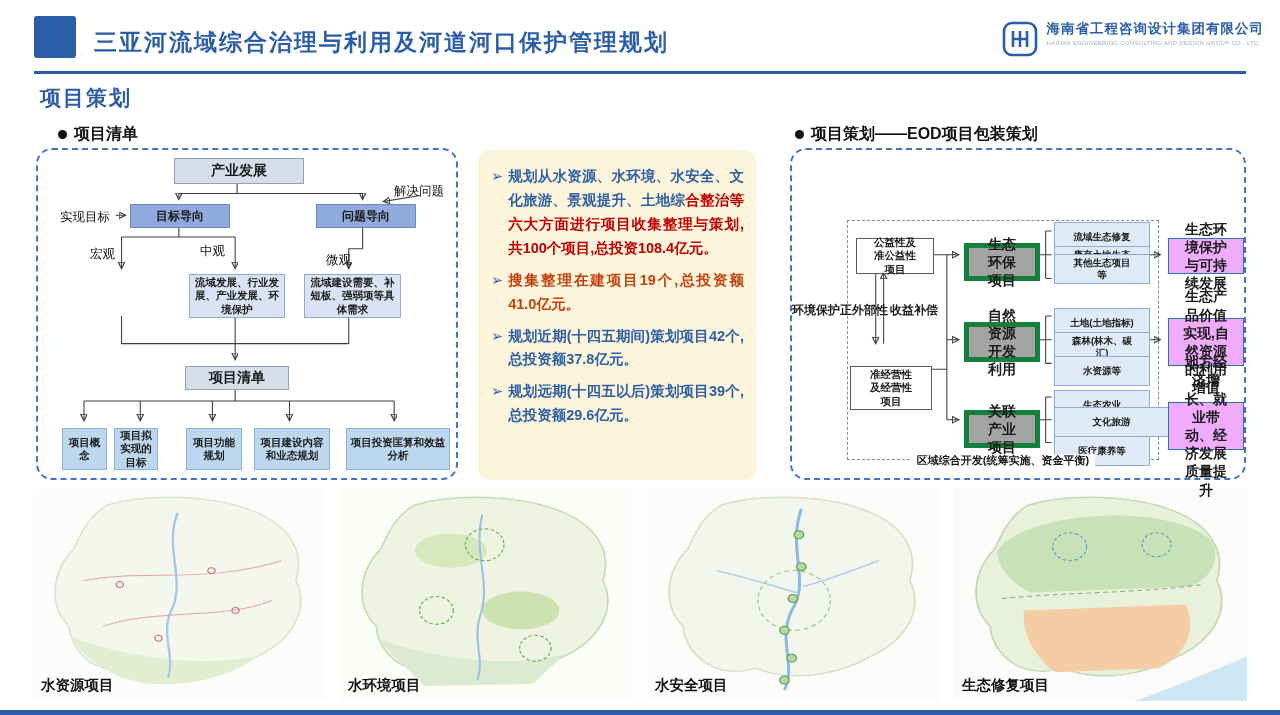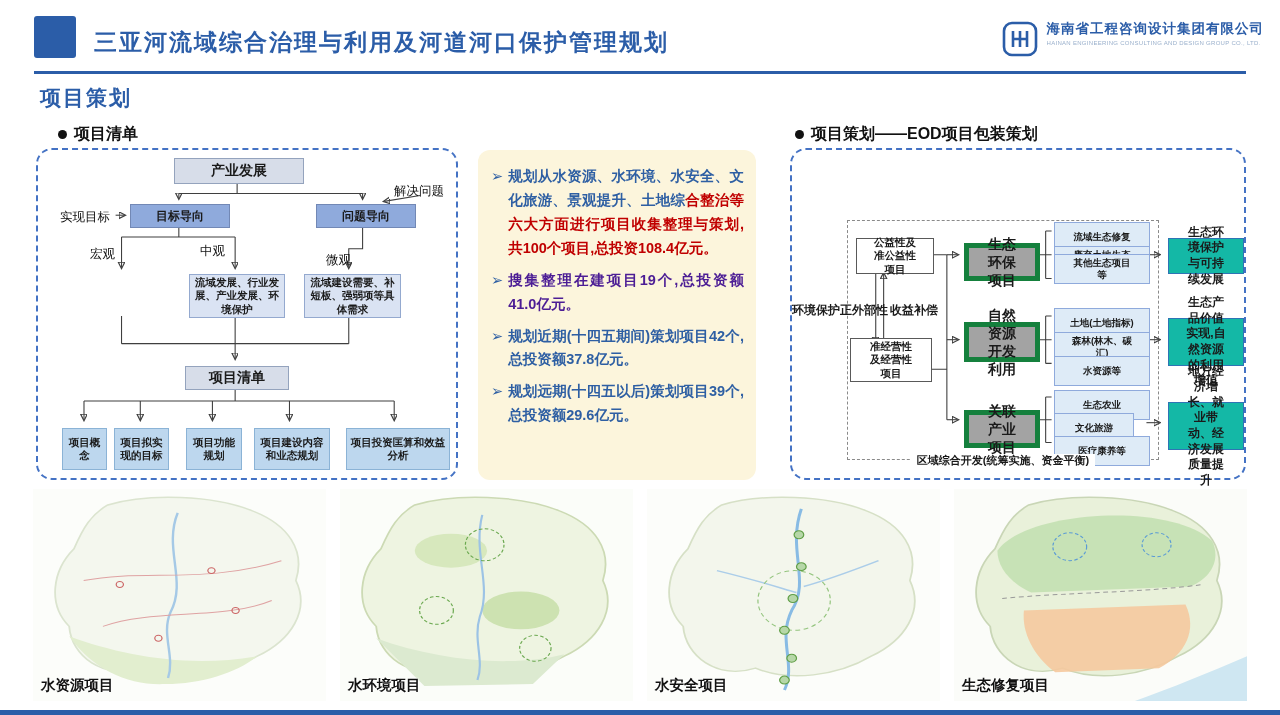--- a/index.html
+++ b/index.html
@@ -42,21 +42,21 @@
 
   
   .eod-intro{position:absolute;left:15px;top:9px;width:426px;font-size:14.5px;font-weight:bold;color:#000;
              line-height:1.55;text-indent:2em;text-align:justify;z-index:2}
   .eod-inner{position:absolute;left:55px;top:70px;width:312px;height:240px;border:1px dashed #8a8a8a;z-index:0}
   .eod-src,.eod-group,.eod-chip,.eod-out{position:absolute;display:flex;align-items:center;justify-content:center;
      text-align:center;font-weight:bold;line-height:1.3;z-index:2;padding:14px}
   .eod-src{background:#fff;border:1px solid #595959;font-size:10.5px}
   .eod-group{background:#a3a3a3;border:5px solid #15803d;font-size:14px}
   .eod-chip{background:#deebf7;border:1px solid #8faadc;font-size:9.5px}
-  .eod-out{background:#14b8a6;border:1.5px solid #2e74b5;font-size:12px}
+  .eod-out{background:#f0abfc;border:1.5px solid #2e74b5;font-size:14px}
   .eod-xlabel{position:absolute;font-size:12px;font-weight:bold;z-index:2;white-space:nowrap}
   .eod-footer{position:absolute;left:55px;top:303px;width:312px;text-align:center;font-size:11px;font-weight:bold;z-index:3}
   .eod-footer span{background:#fff;padding:0 6px}
 
   
   .maps{left:33px;top:489px;width:1214px;height:212px;display:flex;gap:14px}
   .map-card{flex:1;position:relative;background:#fbfcfa;overflow:hidden}
   .map-card svg{position:absolute;left:0;top:0;width:100%;height:100%}
   .map-label{position:absolute;left:8px;bottom:6px;font-size:14.5px;font-weight:bold;color:#111;z-index:2;
              text-shadow:0 0 3px #fff,0 0 3px #fff}
@@ -121,34 +121,34 @@
     <div class="fc-box fc-dir" style="left:278px;top:54px;width:100px;height:24px">问题导向</div>
     <div class="fc-label" style="left:22px;top:59px">实现目标</div>
     <div class="fc-label" style="left:356px;top:33px">解决问题</div>
     <div class="fc-label" style="left:52px;top:96px">宏观</div>
     <div class="fc-label" style="left:162px;top:93px">中观</div>
     <div class="fc-label" style="left:288px;top:102px">微观</div>
     <div class="fc-box fc-mid" style="left:151px;top:124px;width:96px;height:44px">流域发展、行业发展、产业发展、环境保护</div>
     <div class="fc-box fc-mid" style="left:266px;top:124px;width:97px;height:44px">流域建设需要、补短板、强弱项等具体需求</div>
     <div class="fc-box fc-top" style="left:147px;top:216px;width:104px;height:24px">项目清单</div>
     <div class="fc-box fc-bot" style="left:24px;top:278px;width:45px;height:42px">项目概念</div>
-    <div class="fc-box fc-bot" style="left:76px;top:278px;width:55px;height:42px">项目拟实现的目标</div>
+    <div class="fc-box fc-bot" style="left:76px;top:278px;width:44px;height:42px">项目拟实现的目标</div>
     <div class="fc-box fc-bot" style="left:148px;top:278px;width:56px;height:42px">项目功能规划</div>
     <div class="fc-box fc-bot" style="left:216px;top:278px;width:76px;height:42px">项目建设内容和业态规划</div>
     <div class="fc-box fc-bot" style="left:308px;top:278px;width:104px;height:42px">项目投资匡算和效益分析</div>
   </div>
 
   <div class="abs notes">
     <div class="note">
       <span class="mk">➢</span>
       <span><span style="color: rgb(46, 95, 163);">规划从水资源、水环境、水安全、文化旅游、景观提升、土地综</span><span style="color: rgb(192, 0, 0);">合整治等六大方面进行项目收集整理与策划,共100个项目,总投资108.4亿元。</span></span>
     </div>
     <div class="note">
       <span class="mk">➢</span>
-      <span><span style="color: #4c1d95;">搜集整理在建项目19个,总投资额41.0亿元。</span></span>
+      <span><span style="color: #c2410c;">搜集整理在建项目19个,总投资额41.0亿元。</span></span>
     </div>
     <div class="note">
       <span class="mk">➢</span>
       <span><span style="color: rgb(46, 95, 163);">规划近期(十四五期间)策划项目42个,总投资额37.8亿元。</span></span>
     </div>
     <div class="note">
       <span class="mk">➢</span>
       <span><span style="color: rgb(46, 95, 163);">规划远期(十四五以后)策划项目39个,总投资额29.6亿元。</span></span>
     </div>
   </div>
@@ -170,36 +170,36 @@
       <path d="M156,192 H167" marker-end="url(#ar2)"></path>
       <path d="M156,273 H167" marker-end="url(#ar2)"></path>
       <path d="M84,124 V195" marker-end="url(#ar2)"></path>
       <path d="M92,196 V125" marker-end="url(#ar2)"></path>
       <path d="M358,106 H371" marker-end="url(#ar2)"></path>
       <path d="M358,192 H371" marker-end="url(#ar2)"></path>
       <path d="M358,276 H371" marker-end="url(#ar2)"></path>
     </svg>
 
     <div class="eod-src" style="left:64px;top:88px;width:78px;height:36px">公益性及准公益性项目</div>
-    <div class="eod-src" style="left:58px;top:188px;width:82px;height:44px">准经营性及经营性项目</div>
+    <div class="eod-src" style="left:58px;top:216px;width:82px;height:44px">准经营性及经营性项目</div>
     <div class="eod-xlabel" style="left:0;top:152px;width:80px;text-align:right">环境保护正外部性</div>
     <div class="eod-xlabel" style="left:98px;top:152px">收益补偿</div>
 
     <div class="eod-group" style="left:172px;top:93px;width:76px;height:26px">生态环保项目</div>
     <div class="eod-group" style="left:172px;top:172px;width:76px;height:40px">自然资源开发利用</div>
     <div class="eod-group" style="left:172px;top:260px;width:76px;height:26px">关联产业项目</div>
 
     <div class="eod-chip" style="left:262px;top:72px;width:96px;height:20px">流域生态修复</div>
     <div class="eod-chip" style="left:262px;top:96px;width:96px;height:20px">废弃土地生态修复</div>
     <div class="eod-chip" style="left:262px;top:104px;width:96px;height:20px">其他生态项目等</div>
     <div class="eod-chip" style="left:262px;top:158px;width:96px;height:20px">土地(土地指标)</div>
     <div class="eod-chip" style="left:262px;top:182px;width:96px;height:20px">森林(林木、碳汇)</div>
     <div class="eod-chip" style="left:262px;top:206px;width:96px;height:20px">水资源等</div>
     <div class="eod-chip" style="left:262px;top:240px;width:96px;height:20px">生态农业</div>
-    <div class="eod-chip" style="left:262px;top:263px;width:80px;height:20px">文化旅游</div>
+    <div class="eod-chip" style="left:262px;top:257px;width:115px;height:20px">文化旅游</div>
     <div class="eod-chip" style="left:262px;top:286px;width:96px;height:20px">医疗康养等</div>
 
     <div class="eod-out" style="left:376px;top:88px;width:76px;height:36px">生态环境保护与可持续发展</div>
     <div class="eod-out" style="left:376px;top:168px;width:76px;height:48px">生态产品价值实现,自然资源的利用增值</div>
     <div class="eod-out" style="left:376px;top:252px;width:76px;height:48px">地方经济增长、就业带动、经济发展质量提升</div>
 
     <div class="eod-footer"><span>区域综合开发(统筹实施、资金平衡)</span></div>
   </div>
 
   <div class="abs maps">

